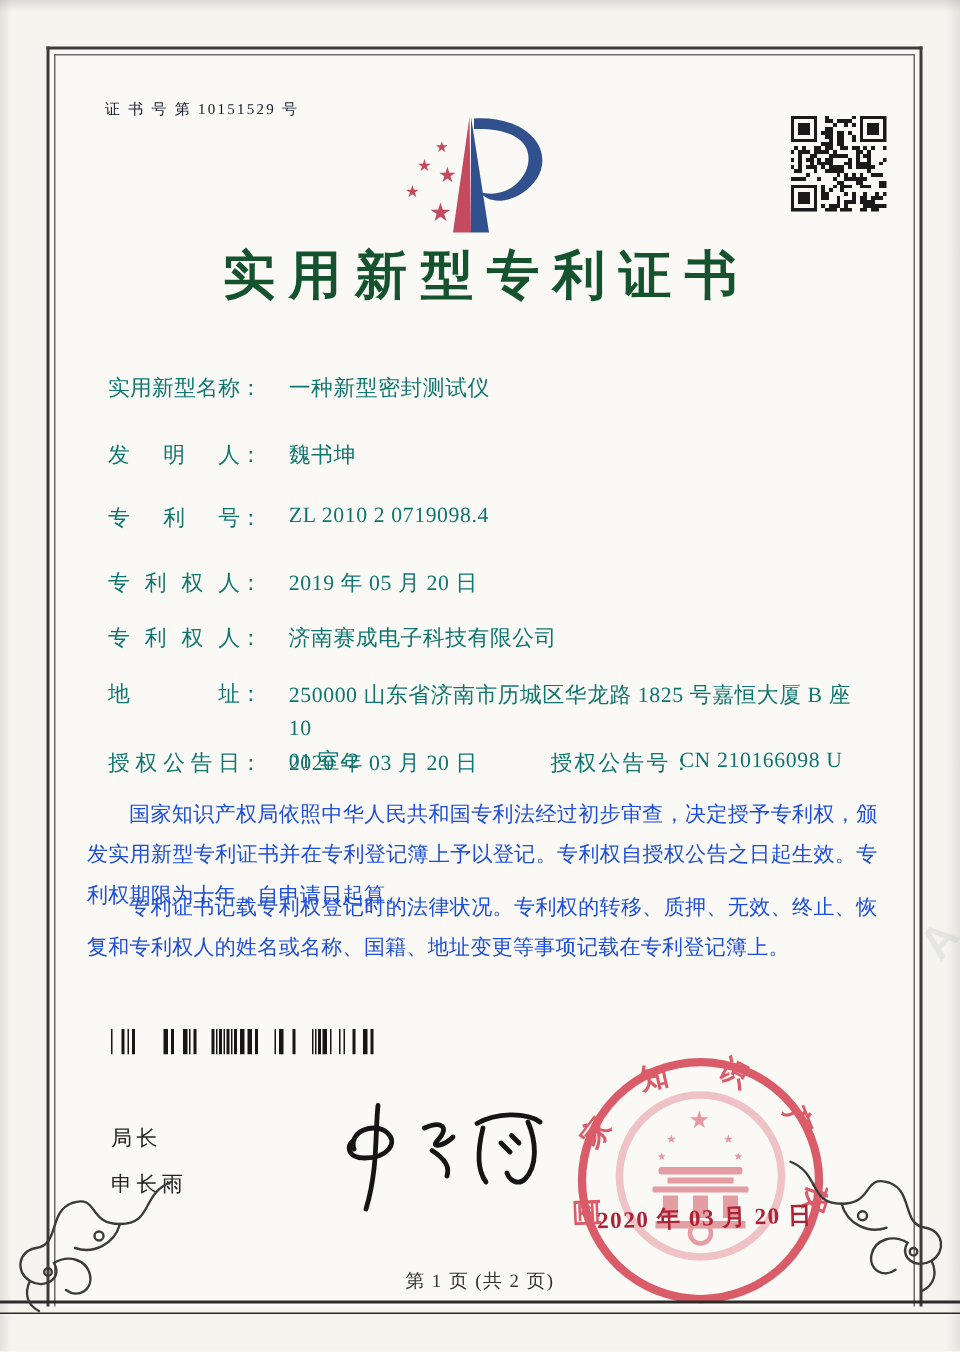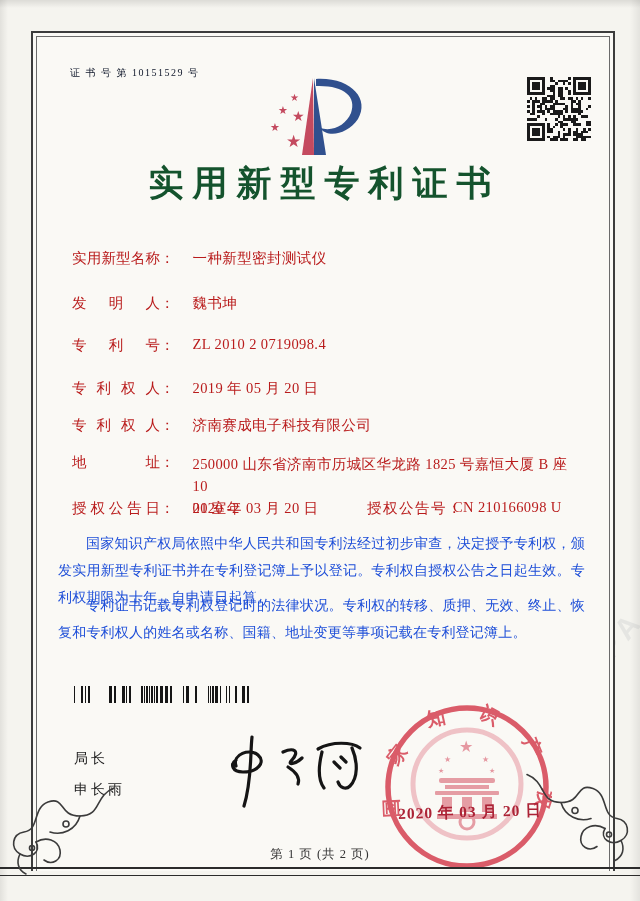--- a/index.html
+++ b/index.html
@@ -28,21 +28,21 @@
     font-weight:700;font-size:30px;letter-spacing:7px;color:#8d939b;opacity:.14;
     white-space:nowrap;pointer-events:none;}
 
   .cert-no{position:absolute;left:70px;top:66px;font-size:10px;letter-spacing:1.5px;color:#0f172a;}
   .logo{position:absolute;left:243px;top:73px;width:154px;height:92px;}
   .qr{position:absolute;left:527px;top:77px;width:64px;height:64px;}
 
   .title{position:absolute;left:0;top:160px;width:100%;text-align:center;
     font-size:35px;font-weight:700;letter-spacing:9px;text-indent:9px;color:#14532d;}
 
-  .frow{position:absolute;left:72px;width:540px;font-size:14.5px;color:#b91c1c;}
+  .frow{position:absolute;left:72px;width:540px;font-size:14.5px;color:#0f766e;}
   .flabel{display:inline-block;width:88px;text-align:justify;text-align-last:justify;}
   .fcolon{display:inline-block;}
   .fval{display:inline-block;margin-left:18px;vertical-align:top;letter-spacing:.4px;}
   .addr{width:392px;line-height:22px;}
   .glabel2{position:absolute;left:295px;top:0;letter-spacing:1.5px;}
   .gval2{position:absolute;left:381px;top:0;letter-spacing:.4px;}
 
   .para{position:absolute;left:58px;width:527px;font-size:14px;
     line-height:1.92;color:#1d4ed8;text-align:justify;text-indent:2em;letter-spacing:.2px;}
 

